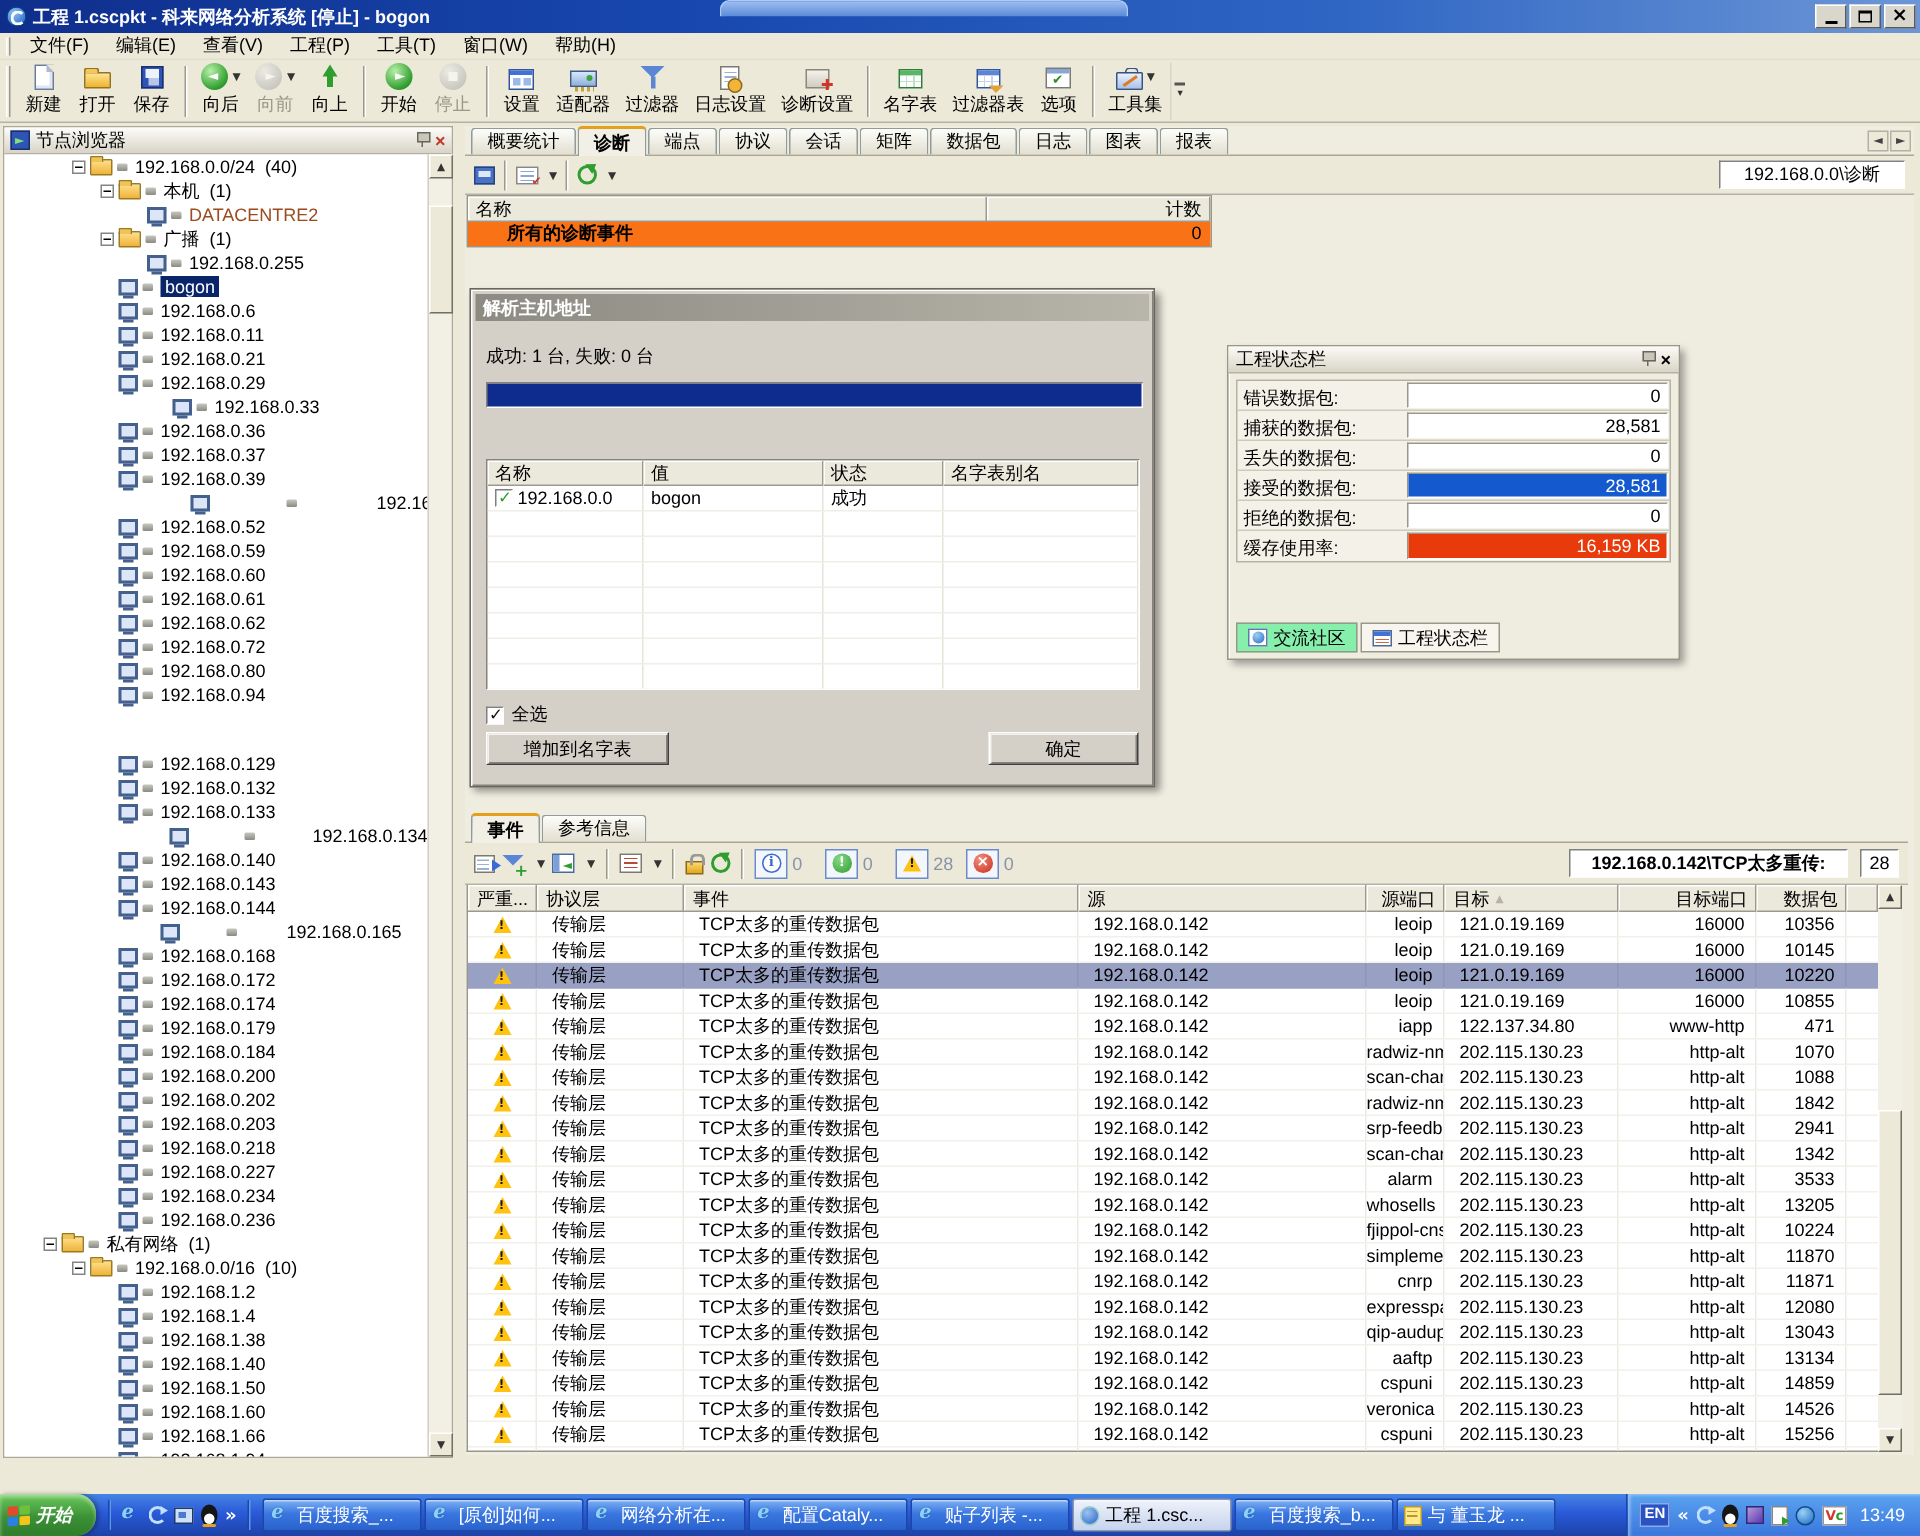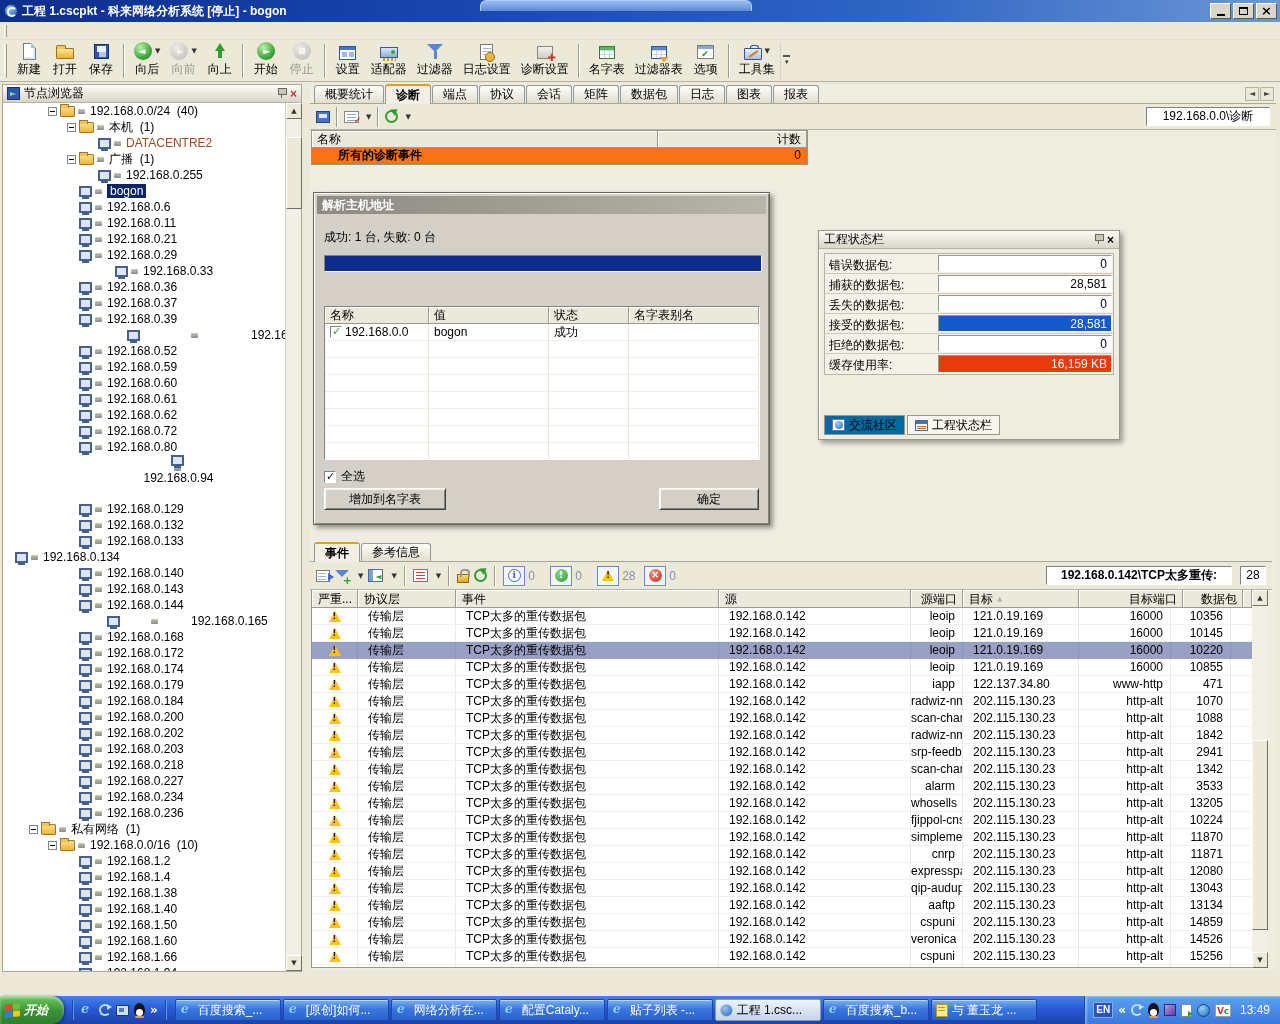--- a/index.html
+++ b/index.html
@@ -214,21 +214,21 @@
   box-shadow:inset 1px 1px 0 #fff,3px 3px 5px rgba(0,0,0,.35);z-index:40}
 .sp-title{height:18px;display:flex;align-items:center;gap:4px;background:linear-gradient(#FBFAF6,#D9D5C7);border-bottom:1px solid #b5b2a5;padding:0 5px}
 .sp-title .pt-label{flex:1}
 #sp-rows{position:absolute;left:5px;top:22px;right:5px;border:1px solid #b5b2a5;background:#F4F2E8}
 .sp-row{height:20px;display:flex;border-bottom:1px solid #cdc9bb}
 .sp-row:last-child{border-bottom:none}
 .sp-label{width:112px;padding:3px 0 0 4px;white-space:nowrap}
 .sp-val{flex:1;background:#fff;border:1px solid;border-color:#9a9789 #fff #fff #9a9789;margin:1px;position:relative;text-align:right;padding-right:4px;line-height:16px}
 .sp-bar{position:absolute;left:0;top:0;right:0;bottom:0;text-align:right;color:#fff;line-height:16px;padding-right:4px}
 #sp-tabs{position:absolute;left:5px;bottom:4px;display:flex}
-.sp-tab{height:20px;padding:0 7px;border:1px solid #9a9789;background:#0369a1;display:flex;align-items:center;gap:4px;margin-right:2px;white-space:nowrap}
+.sp-tab{height:20px;padding:0 7px;border:1px solid #9a9789;background:#86efac;display:flex;align-items:center;gap:4px;margin-right:2px;white-space:nowrap}
 .sp-tab.active{background:#F7F5ED}
 .community-icon{width:13px;height:12px;background:#fff;border:1px solid #5a7ab0}
 .community-icon::after{content:"";position:absolute;left:2px;top:1px;width:8px;height:8px;border-radius:50%;background:radial-gradient(circle at 35% 30%,#9ad0f5,#2a6ac0)}
 .status-grid-icon{width:13px;height:11px;background:#fff;border:1px solid #4a6a9a}
 .status-grid-icon::before{content:"";position:absolute;left:0;right:0;top:0;height:3px;background:#4272d6}
 .status-grid-icon::after{content:"";position:absolute;left:1px;top:5px;width:9px;height:4px;background:repeating-linear-gradient(#c86a3a 0 1px,transparent 1px 2px)}
 
 
 #taskbar{position:absolute;left:0;top:996px;width:1280px;height:28px;background:linear-gradient(#4584e4,#2a5ad8 45%,#1c42a8);display:flex;align-items:center}
 .start-btn{width:64px;height:28px;background:linear-gradient(#6cc95c,#3b9136 55%,#2e7d2b);border-radius:0 13px 13px 0;
@@ -285,20 +285,21 @@
           <span class="wb-max"></span>
         </div>
       <div class="win-btn">
           <span class="wb-x g">×</span>
         </div>
     </div>
   </div>
 
   <div id="menubar">
       <span class="grip"></span>
+      <span id="menubar-items"><span class="menu-item">文件(F)</span><span class="menu-item">编辑(E)</span><span class="menu-item">查看(V)</span><span class="menu-item">工程(P)</span><span class="menu-item">工具(T)</span><span class="menu-item">窗口(W)</span><span class="menu-item">帮助(H)</span></span>
     </div>
 
   <div id="toolbar">
     <span class="grip tall"></span>
     <div id="toolbar-items">
         <div class="tb-btn">
           <div class="icon-row">
             <span class="i new-document-icon"></span>
           </div>
           <div class="tb-lbl">新建</div>
@@ -549,21 +550,21 @@
             <span class="i tree-host-icon"></span>
             <span class="tree-mini"></span>
             <span class="tree-label">192.168.0.72</span>
           </div>
           <div class="tree-row" style="padding-left: 64px;">
             <span class="expander-space"></span>
             <span class="i tree-host-icon"></span>
             <span class="tree-mini"></span>
             <span class="tree-label">192.168.0.80</span>
           </div>
-          <div class="tree-row" style="padding-left: 64px; flex-direction: column;">
+          <div class="tree-row" style="padding-left: 64px;">
             <span class="expander-space"></span>
             <span class="i tree-host-icon"></span>
             <span class="tree-mini"></span>
             <span class="tree-label">192.168.0.94</span>
           </div>
           <div class="tree-row" style="padding-left: 64px; margin-top: 30px;">
             <span class="expander-space"></span>
             <span class="i tree-host-icon"></span>
             <span class="tree-mini"></span>
             <span class="tree-label">192.168.0.129</span>
@@ -573,21 +574,21 @@
             <span class="i tree-host-icon"></span>
             <span class="tree-mini"></span>
             <span class="tree-label">192.168.0.132</span>
           </div>
           <div class="tree-row" style="padding-left: 64px;">
             <span class="expander-space"></span>
             <span class="i tree-host-icon"></span>
             <span class="tree-mini"></span>
             <span class="tree-label">192.168.0.133</span>
           </div>
-          <div class="tree-row" style="">
+          <div class="tree-row" style="padding-left: 64px; justify-content: space-between;">
             <span class="expander-space"></span>
             <span class="i tree-host-icon"></span>
             <span class="tree-mini"></span>
             <span class="tree-label">192.168.0.134</span>
           </div>
           <div class="tree-row" style="padding-left: 64px;">
             <span class="expander-space"></span>
             <span class="i tree-host-icon"></span>
             <span class="tree-mini"></span>
             <span class="tree-label">192.168.0.140</span>
@@ -859,21 +860,21 @@
             <div class="eth-cell" style="width: 192px;">
               <span>源</span>
             </div>
             <div class="eth-cell ra" style="width: 52px;">
               <span>源端口</span>
             </div>
             <div class="eth-cell" style="width: 116px;">
               <span>目标</span>
               <span class="sort g">▲</span>
             </div>
-            <div class="eth-cell ra" style="width: 104px;">
+            <div class="eth-cell ra" style="width: 92px;">
               <span>目标端口</span>
             </div>
             <div class="eth-cell ra" style="width: 60px;">
               <span>数据包</span>
             </div>
             <div class="eth-cell" style="flex: 1 1 0%;"></div>
           </div>
         <div id="etable-body">
             <div class="erow">
               <div class="ec sev" style="width: 46px;">

